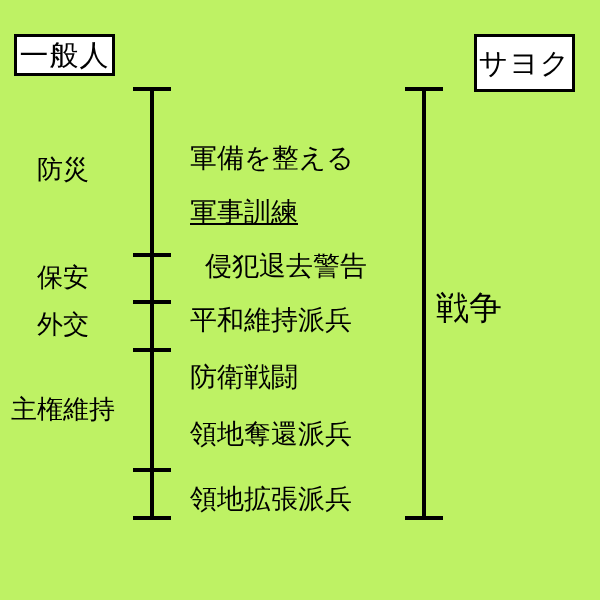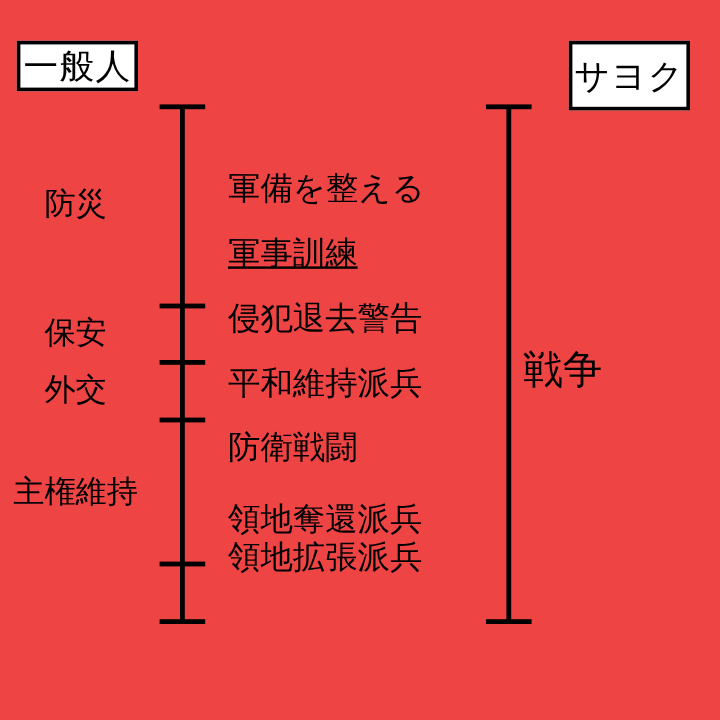--- a/index.html
+++ b/index.html
@@ -11,21 +11,21 @@
   body {
     font-family: "DejaVu Sans", "Liberation Sans", sans-serif;
     color: #000000;
   }
 
   
   #diagram {
     position: relative;
     width: 600px;
     height: 600px;
-    background: #ef4444;
+    background: #bef264;
     overflow: hidden;
     margin: 0 auto;
   }
 
   
   .corner-box {
     position: absolute;
     box-sizing: border-box;
     border: 3px solid #000000;
     background: #ffffff;
@@ -135,25 +135,25 @@
   <div class="axis-tick tick-left" style="top: 468px;"></div>
   <div class="axis-tick tick-left" style="top: 516px;"></div>
 
   <div class="category-label" style="top: 157px;">防災</div>
   <div class="category-label" style="top: 265px;">保安</div>
   <div class="category-label" style="top: 312px;">外交</div>
   <div class="category-label" style="top: 397px;">主権維持</div>
 
   <div class="action-item" style="top: 144px;">軍備を整える</div>
   <div class="action-item" style="top: 198px; text-decoration: underline;">軍事訓練</div>
-  <div class="action-item" style="top: 252px;">侵犯退去警告</div>
+  <div class="action-item" style="top: 252px; margin-left: 15px;">侵犯退去警告</div>
   <div class="action-item" style="top: 306px;">平和維持派兵</div>
-  <div class="action-item" style="top: 363px; font-family: Liberation Mono, monospace;">防衛戦闘</div>
+  <div class="action-item" style="top: 363px;">防衛戦闘</div>
   <div class="action-item" style="top: 420px;">領地奪還派兵</div>
-  <div class="action-item" style="top: 451px;">領地拡張派兵</div>
+  <div class="action-item" style="top: 485px;">領地拡張派兵</div>
 
   <div id="right-axis" style="top: 89px; height: 429px;"></div>
   <div class="axis-tick tick-right" style="top: 87px;"></div>
   <div class="axis-tick tick-right" style="top: 516px;"></div>
 
   <div id="war-label" style="top: 291px;">戦争</div>
 
 </div>
 
 </body></html>

